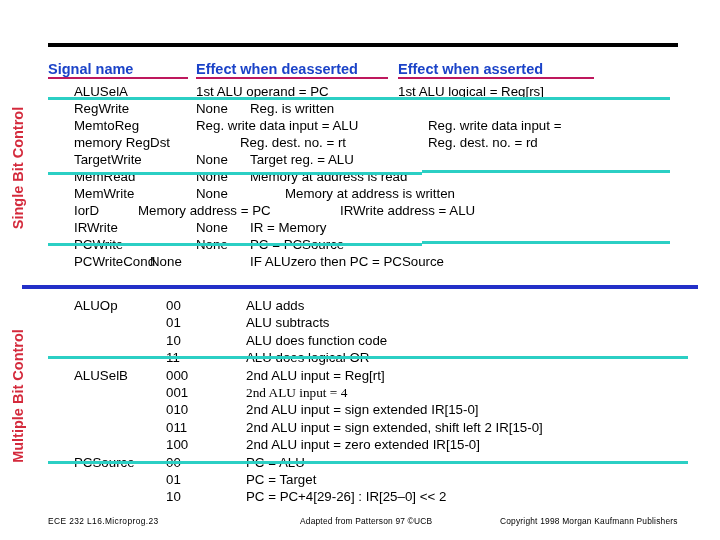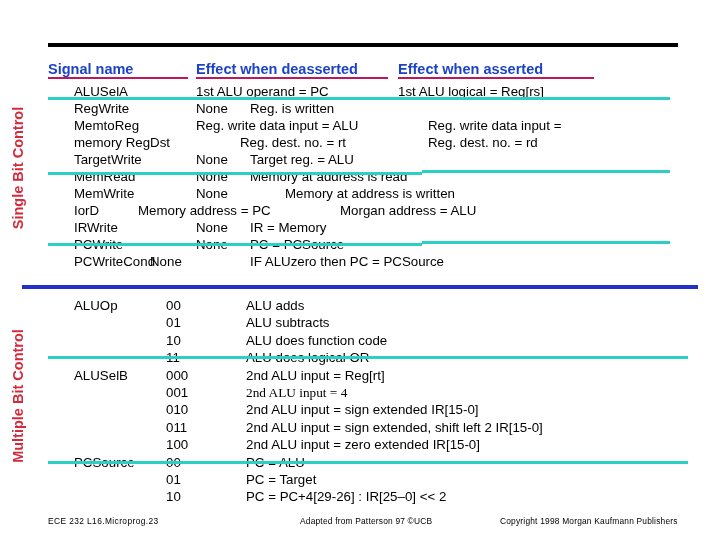--- a/index.html
+++ b/index.html
@@ -179,21 +179,21 @@
         <span class="c-right" style="left: 250px;">Memory at address is read</span>
       </div>
       <div class="row" style="top: 186px; left: 0px;">
         <span class="c-name" style="left: 56px;">MemWrite</span>
         <span class="c-mid" style="left: 196px;">None</span>
         <span class="c-right" style="left: 250px; margin-left: 35px;">Memory at address is written</span>
       </div>
       <div class="row" style="top: 203px; left: 0px;">
         <span class="c-name" style="left: 56px;">IorD</span>
         <span class="c-mid" style="left: 138px;">Memory address = PC</span>
-        <span class="c-right" style="left: 340px;">Morgan address = ALU</span>
+        <span class="c-right" style="left: 340px;">IRWrite address = ALU</span>
       </div>
       <div class="row" style="top: 220px; left: 0px;">
         <span class="c-name" style="left: 56px;">IRWrite</span>
         <span class="c-mid" style="left: 196px;">None</span>
         <span class="c-right" style="left: 250px;">IR = Memory</span>
       </div>
       <div class="row" style="top: 237px; left: 0px;">
         <span class="c-name" style="left: 56px;">PCWrite</span>
         <span class="c-mid" style="left: 196px;">None</span>
         <span class="c-right" style="left: 250px;">PC = PCSource</span>

